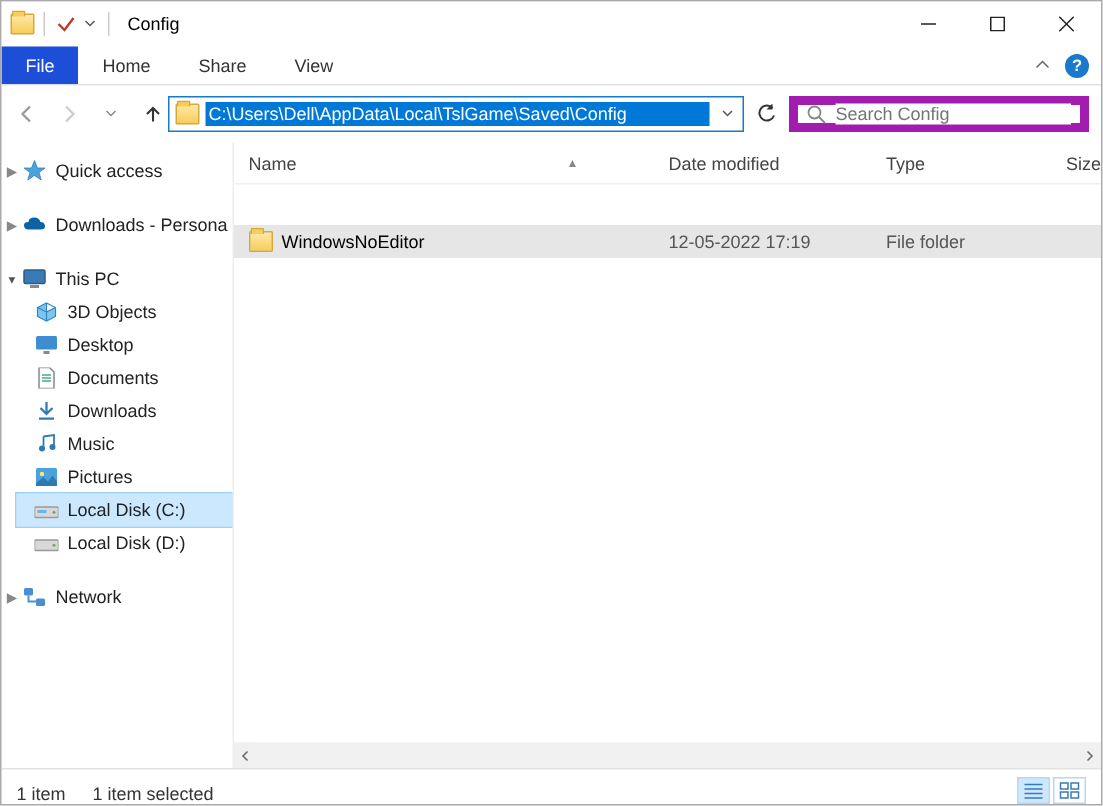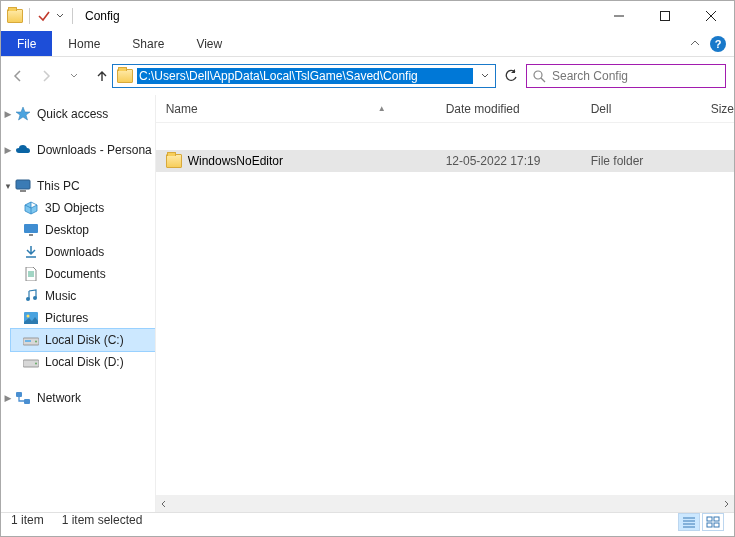--- a/index.html
+++ b/index.html
@@ -28,21 +28,21 @@
 .navbar { height:38px; display:flex; align-items:center; padding:0 8px; gap:1px; }
 .nav-arrows { display:flex; align-items:center; gap:10px; color:#777; }
 .nav-arrow { width:18px; height:18px; display:flex; align-items:center; justify-content:center; }
 .nav-arrow.enabled { color:#333; }
 .addrbox { flex:1; height:24px; border:1px solid #1979ca; display:flex; align-items:center; position:relative; }
 .addrbox .folder-ico { margin:0 4px; }
 .addr-input { flex:1; border:none; outline:none; font-size:12px; padding:1px 2px; color:#fff; background:#0078d7; }
 .addr-input::selection { background:#0078d7; color:#fff; }
 .addr-dd { width:22px; display:flex; align-items:center; justify-content:center; color:#555; border-left:1px solid transparent; }
 .refresh { width:28px; height:24px; display:flex; align-items:center; justify-content:center; color:#333; }
-.searchbox { width:200px; height:24px; border:1px solid #a21caf; display:flex; align-items:center; padding:0 6px; color:#777; gap:6px; }
+.searchbox { width:200px; height:24px; border:6px solid #a21caf; display:flex; align-items:center; padding:0 6px; color:#777; gap:6px; }
 .searchbox input { border:none; outline:none; flex:1; font-size:12px; color:#555; }
 
 
 .main { display:flex; height: calc(100% - 30px - 26px - 38px - 24px); }
 .sidebar { width:158px; padding:8px 0 8px 10px; overflow:hidden; }
 .sb-group { margin-bottom:14px; }
 .sb-item { display:flex; align-items:center; gap:6px; padding:3px 4px 3px 12px; color:#222; white-space:nowrap; position:relative; }
 .sb-item.root { padding-left:4px; }
 .sb-item.selected { background:#cce8ff; outline:1px solid #99d1ff; }
 .sb-item .exp { position:absolute; left:-8px; color:#888; font-size:9px; width:10px; text-align:center; }
@@ -62,21 +62,21 @@
 .row .c-name { width:280px; display:flex; align-items:flex-start; gap:6px; }
 .row .c-date { width:145px; color:#555; }
 .row .c-type { width:120px; color:#555; }
 .row .c-size { flex:1; }
 
 .hscroll { height:17px; background:#f0f0f0; display:flex; align-items:center; }
 .hscroll .track { flex:1; height:17px; position:relative; }
 .hscroll .btn { width:17px; height:17px; display:flex; align-items:center; justify-content:center; color:#666; background:#f0f0f0; }
 
 
-.status { height:24px; border-top:1px solid #e1e1e1; display:flex; align-items:flex-start; padding:0 10px; gap:18px; color:#333; }
+.status { height:24px; border-top:1px solid #e1e1e1; display:flex; align-items:flex-end; padding:0 10px; gap:18px; color:#333; }
 .status .viewbtns { margin-left:auto; display:flex; gap:2px; }
 .view-btn { width:22px; height:18px; border:1px solid #bcd6ef; display:flex; align-items:center; justify-content:center; }
 .view-btn.active { background:#cce8ff; }
 
 
 svg { display:block; }
 </style>
 </head>
 <body>
 
@@ -223,37 +223,37 @@
         <span class="sb-ico">
             <svg width="14" height="12">
               <rect x="0" y="0" width="14" height="9" rx="1" fill="#3f8dd1"></rect>
               <rect x="5" y="10" width="4" height="2" fill="#888"></rect>
             </svg>
           </span>
         <span>Desktop</span>
       </div>
       <div class="sb-item">
         <span class="sb-ico">
-            <svg width="14" height="14">
-              <path d="M7 1 L7 8 M3 5 L7 9 L11 5" stroke="#2d7bb0" fill="none" stroke-width="1.5"></path>
-              <line x1="2" y1="12" x2="12" y2="12" stroke="#2d7bb0" stroke-width="1.5"></line>
-            </svg>
-          </span>
-        <span>Downloads</span>
-      </div>
-      <div class="sb-item">
-        <span class="sb-ico">
             <svg width="12" height="14">
               <path d="M1 0 L8 0 L11 3 L11 14 L1 14 Z" fill="#fff" stroke="#888"></path>
               <line x1="3" y1="5" x2="9" y2="5" stroke="#4a8"></line>
               <line x1="3" y1="7" x2="9" y2="7" stroke="#4a8"></line>
               <line x1="3" y1="9" x2="9" y2="9" stroke="#4a8"></line>
             </svg>
           </span>
         <span>Documents</span>
+      </div>
+      <div class="sb-item">
+        <span class="sb-ico">
+            <svg width="14" height="14">
+              <path d="M7 1 L7 8 M3 5 L7 9 L11 5" stroke="#2d7bb0" fill="none" stroke-width="1.5"></path>
+              <line x1="2" y1="12" x2="12" y2="12" stroke="#2d7bb0" stroke-width="1.5"></line>
+            </svg>
+          </span>
+        <span>Downloads</span>
       </div>
       <div class="sb-item">
         <span class="sb-ico">
             <svg width="14" height="14">
               <path d="M5 2 L12 1 L12 9 M5 2 L5 10" stroke="#2d7bb0" fill="none" stroke-width="1.2"></path>
               <circle cx="4" cy="10" r="2" fill="#2d7bb0"></circle>
               <circle cx="11" cy="9" r="2" fill="#2d7bb0"></circle>
             </svg>
           </span>
         <span>Music</span>
@@ -304,21 +304,21 @@
   </div>
 
   <div class="content">
     <div class="cols">
       <div class="col-name">
         <span>Name</span>
         <span style="flex:1"></span>
         <span class="sort-ind" style="margin-right:60px">▲</span>
       </div>
       <div class="col-date"><span>Date modified</span></div>
-      <div class="col-type"><span>Dell</span></div>
+      <div class="col-type"><span>Type</span></div>
       <div class="col-size"><span>Size</span></div>
     </div>
     <div class="rows">
       <div class="row sel">
         <div class="c-name">
           <div class="folder-ico"></div>
           <span>WindowsNoEditor</span>
         </div>
         <div class="c-date">12-05-2022 17:19</div>
         <div class="c-type">File folder</div>

